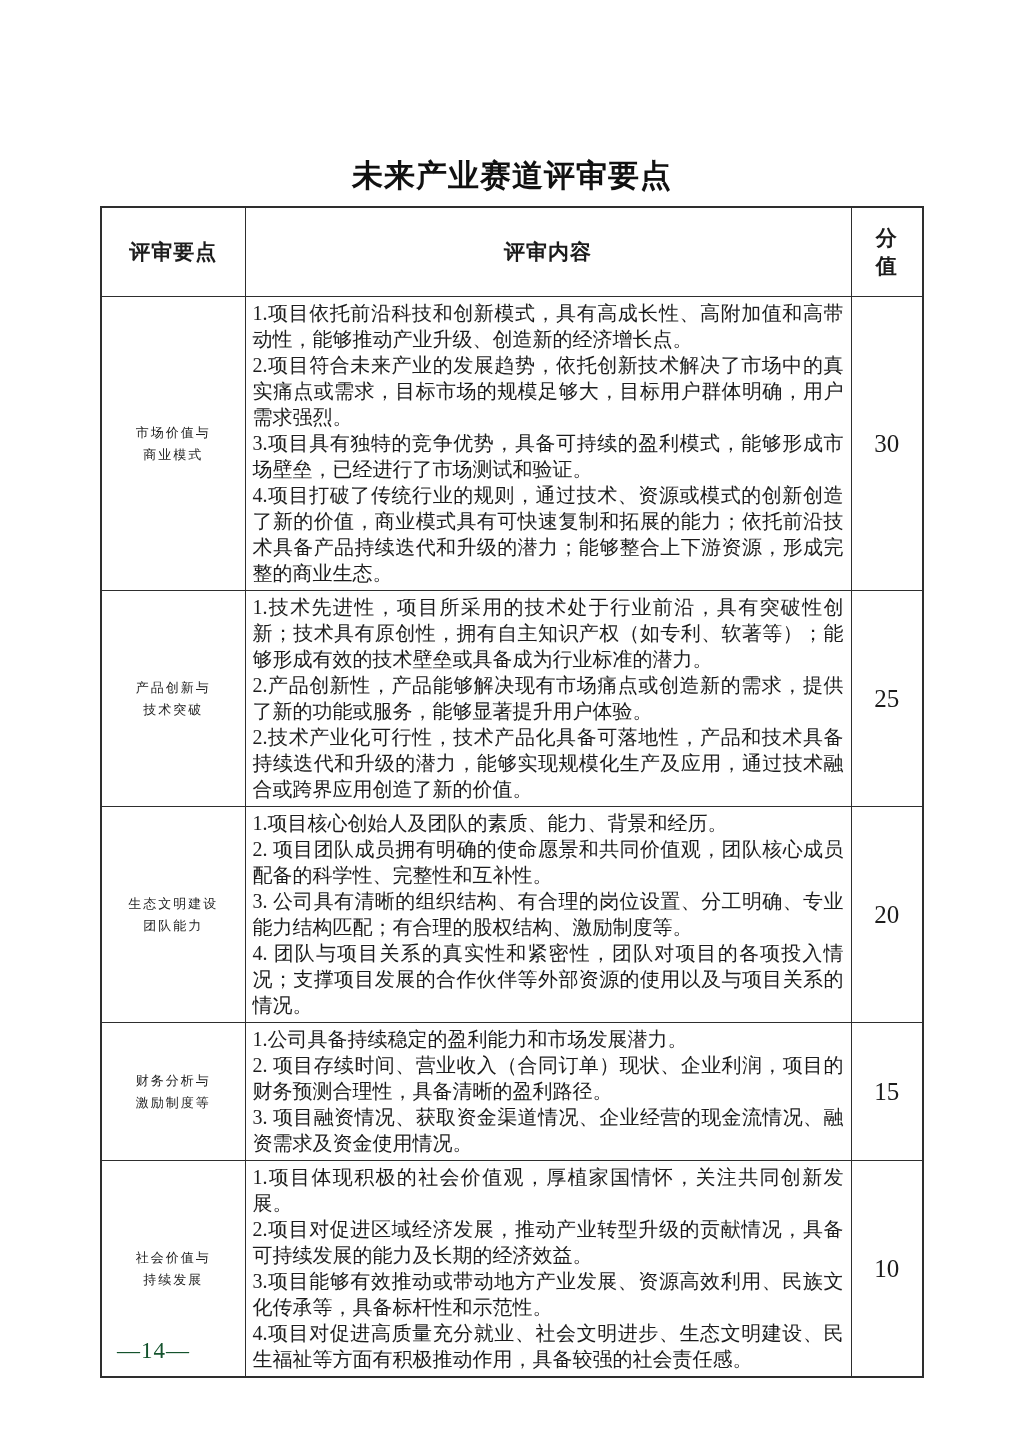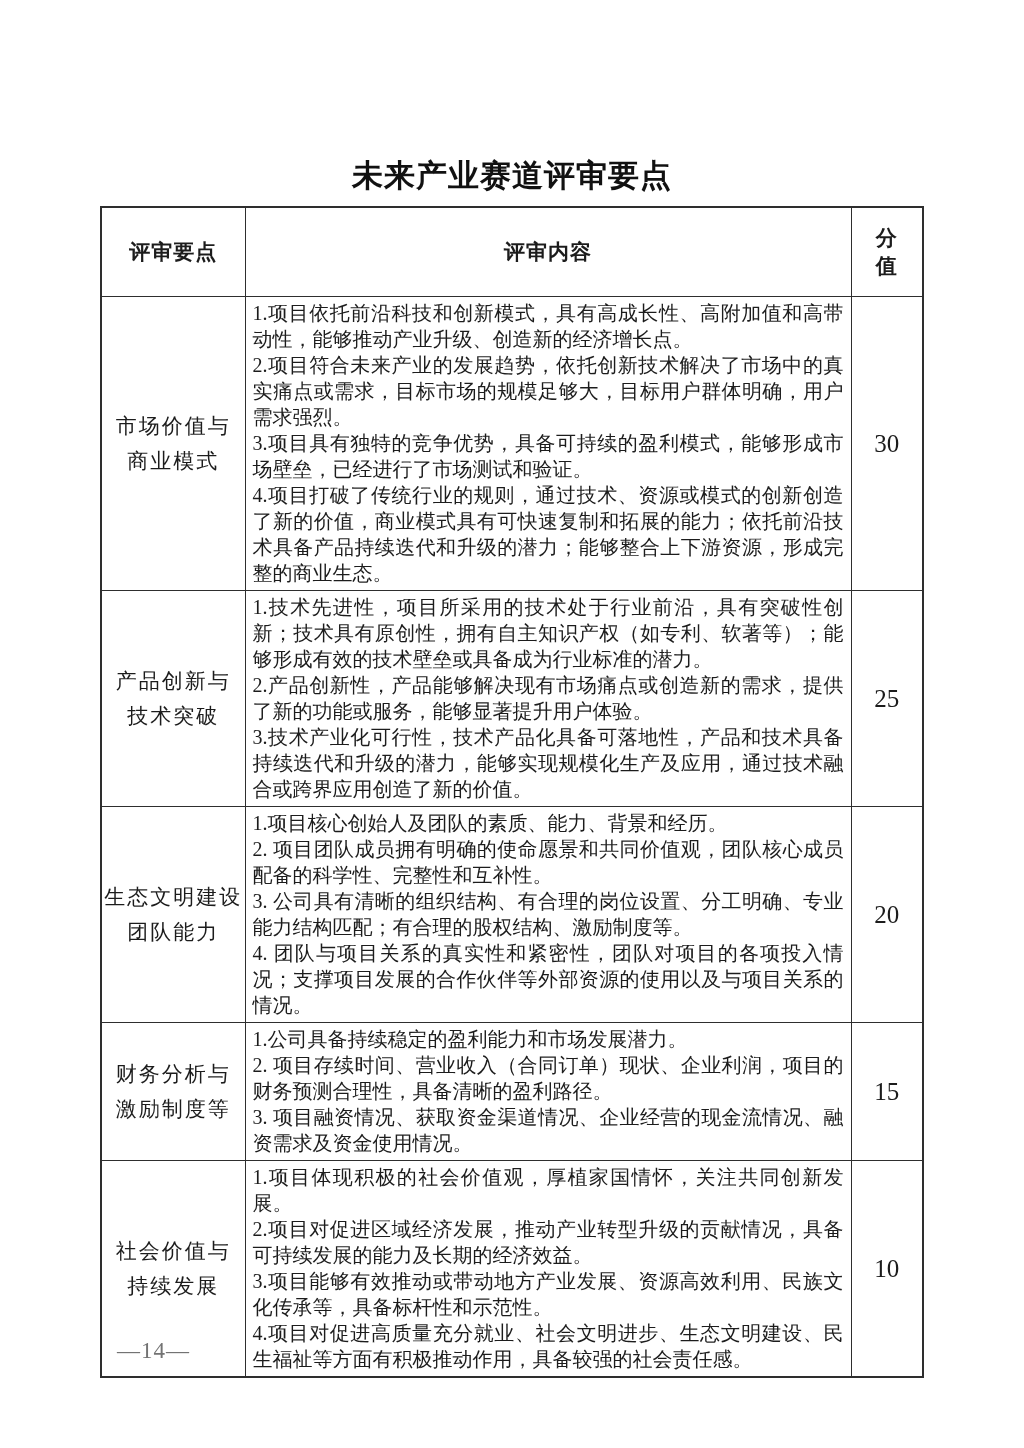--- a/index.html
+++ b/index.html
@@ -43,21 +43,21 @@
     letter-spacing: 1px;
     padding: 16px;
   }
   .review-table td {
     border: 1px solid #2e2e2e;
     vertical-align: middle;
     margin-left: 44px;
   }
   td.criterion {
     text-align: center;
-    font-size: 21px;
+    font-size: 13px;
     letter-spacing: 2px;
     line-height: 1.65;
     padding: 1px;
   }
   td.content {
     padding: 3px 7px 4px 7px;
     font-size: 20px;
     line-height: 26px;
     text-align: justify;
     text-justify: inter-ideograph;
@@ -68,21 +68,21 @@
   }
   td.score {
     text-align: center;
     font-size: 25px;
   }
   .page-number {
     position: absolute;
     left: 117px;
     top: 1338px;
     font-size: 23px;
-    color: #737373;
+    color: #14532d;
     letter-spacing: 1px;
   }
 </style>
 </head>
 <body>
 
 <div class="page">
 
   <div class="doc-title">未来产业赛道评审要点</div>
 
@@ -114,21 +114,21 @@
           <td class="score">30</td>
         </tr>
         <tr>
           <td class="criterion">
             <div>产品创新与</div>
             <div>技术突破</div>
           </td>
           <td class="content">
             <div class="item">1.技术先进性，项目所采用的技术处于行业前沿，具有突破性创新；技术具有原创性，拥有自主知识产权（如专利、软著等）；能够形成有效的技术壁垒或具备成为行业标准的潜力。</div>
             <div class="item">2.产品创新性，产品能够解决现有市场痛点或创造新的需求，提供了新的功能或服务，能够显著提升用户体验。</div>
-            <div class="item">3.技术产业化可行性，技术产品化具备可落地性，产品和技术具备持续迭代和升级的潜力，能够实现规模化生产及应用，通过技术融合或跨界应用创造了新的价值。</div>
+            <div class="item">2.技术产业化可行性，技术产品化具备可落地性，产品和技术具备持续迭代和升级的潜力，能够实现规模化生产及应用，通过技术融合或跨界应用创造了新的价值。</div>
           </td>
           <td class="score">25</td>
         </tr>
         <tr>
           <td class="criterion">
             <div>生态文明建设</div>
             <div>团队能力</div>
           </td>
           <td class="content">
             <div class="item">1.项目核心创始人及团队的素质、能力、背景和经历。</div>

